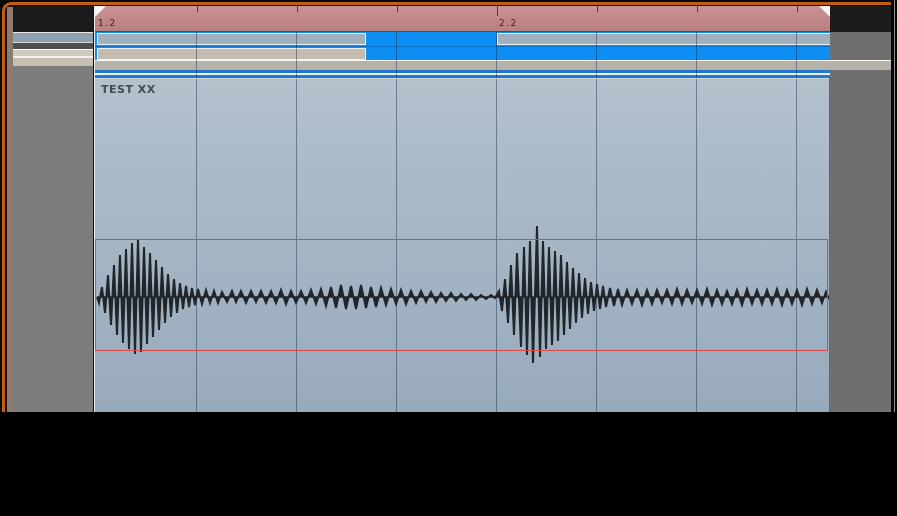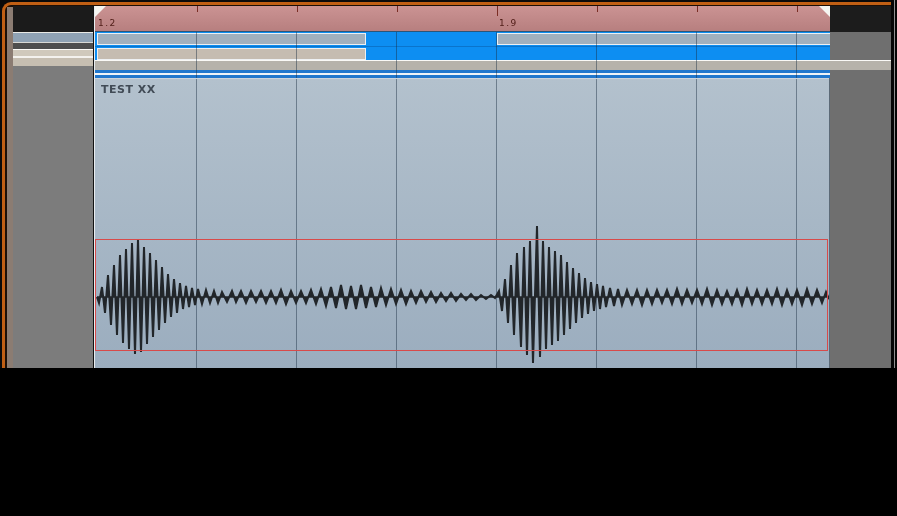--- a/index.html
+++ b/index.html
@@ -1,16 +1,16 @@
 <!DOCTYPE html>
 <html><head>
 <meta charset="utf-8">
 <style>
   html,body{margin:0;padding:0;background:#000;}
-  #win{position:relative;width:897px;height:368px;overflow:hidden;background:#0a0a0a;
+  #win{position:relative;width:897px;height:412px;overflow:hidden;background:#0a0a0a;
        font-family:"DejaVu Sans","Liberation Sans",sans-serif;}
 
   
   .frame-orange{position:absolute;left:2px;top:2px;width:889px;height:514px;
     border-top:3px solid #c05f14;border-left:3px solid #c05f14;border-radius:9px 3px 0 0;}
   .frame-inner{position:absolute;left:5px;top:5px;width:886px;height:511px;
     border-top:2px solid #1d0f06;border-left:2px solid #1d0f06;border-radius:6px 0 0 0;}
   .brown-strip{position:absolute;left:7px;top:7px;width:6px;height:509px;background:#8b7c72;}
 
   
@@ -95,21 +95,21 @@
     <div class="fold-tl"></div>
     <div class="fold-tr"></div>
   <div class="ruler-tick" style="left: 102px; height: 6px;"></div>
       <div class="ruler-tick" style="left: 202px; height: 6px;"></div>
       <div class="ruler-tick" style="left: 302px; height: 6px;"></div>
       <div class="ruler-tick" style="left: 502px; height: 6px;"></div>
       <div class="ruler-tick" style="left: 602px; height: 6px;"></div>
       <div class="ruler-tick" style="left: 702px; height: 6px;"></div>
       <div class="ruler-tick" style="left: 402px; height: 10px;"></div>
       <span class="ruler-label" style="left: 3px;">1.2</span>
-      <span class="ruler-label" style="left: 404px;">1.9</span>
+      <span class="ruler-label" style="left: 404px;">2.2</span>
     </div>
   <div class="ruler-underline"></div>
 
   <div class="lane lane1">
       <div class="event" style="left: 2px; width: 267px; background: rgb(161, 176, 190);"></div>
       <div class="event" style="left: 402px; width: 332px; background: rgb(161, 176, 190);"></div>
     </div>
   <div class="lane lane2">
       <div class="event" style="left: 2px; width: 267px; background: rgb(197, 188, 177);"></div>
     </div>

